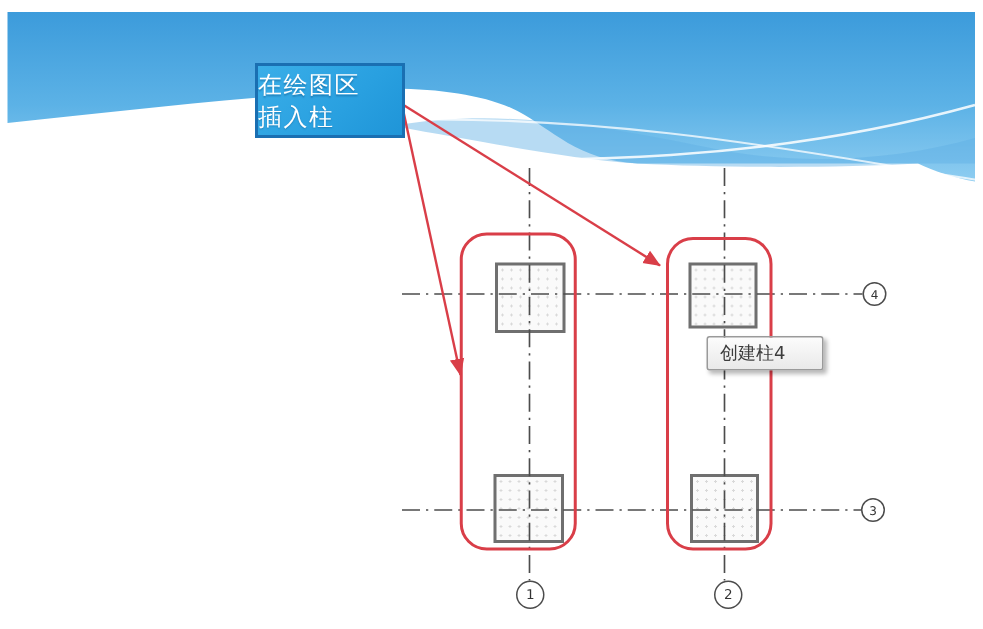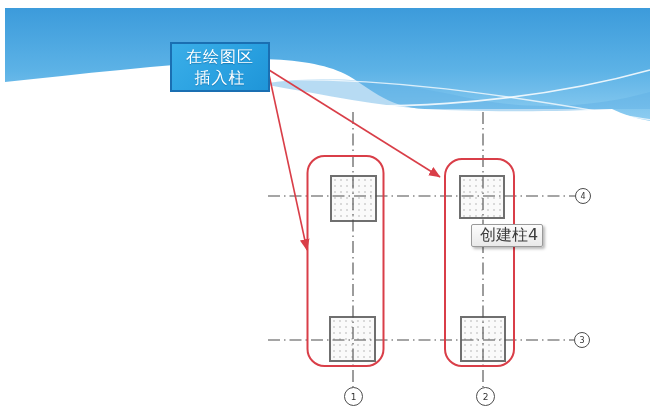--- a/index.html
+++ b/index.html
@@ -24,37 +24,37 @@
   }
 
   
   .callout{
     position:absolute;
     left:170px;top:42px;width:100px;height:50px;
     box-sizing:border-box;
     background:linear-gradient(135deg,#3aaee8 0%,#29a0e0 60%,#1f95d8 100%);
     border:2px solid #1a6fb2;
     color:#ffffff;
-    display:flex;flex-direction:column;align-items:center;justify-content:center;
+    display:flex;flex-direction:column;align-items:flex-start;justify-content:center;
     font-size:16px;line-height:21px;letter-spacing:1px;
     text-shadow:0 1px 1px rgba(0,60,110,0.35);
     z-index:5;
   }
 
   
   .tooltip{
     position:absolute;
     left:471px;top:224px;
     box-sizing:border-box;
-    padding:2px 4px 3px 8px;
+    padding:2px 24px 3px 8px;
     background:linear-gradient(#fcfcfc,#e9e9e9);
     border:1px solid #9a9a9a;
     border-radius:2px;
     box-shadow:2px 2px 3px rgba(0,0,0,0.28);
-    color:#3c3c3c;font-size:16px;line-height:16px;white-space:nowrap;
+    color:#3c3c3c;font-size:12px;line-height:16px;white-space:nowrap;
     z-index:6;
   }
 
   
   .bubble{
     position:absolute;
     box-sizing:border-box;
     border:1px solid #4c4c4c;
     border-radius:50%;
     background:#ffffff;

